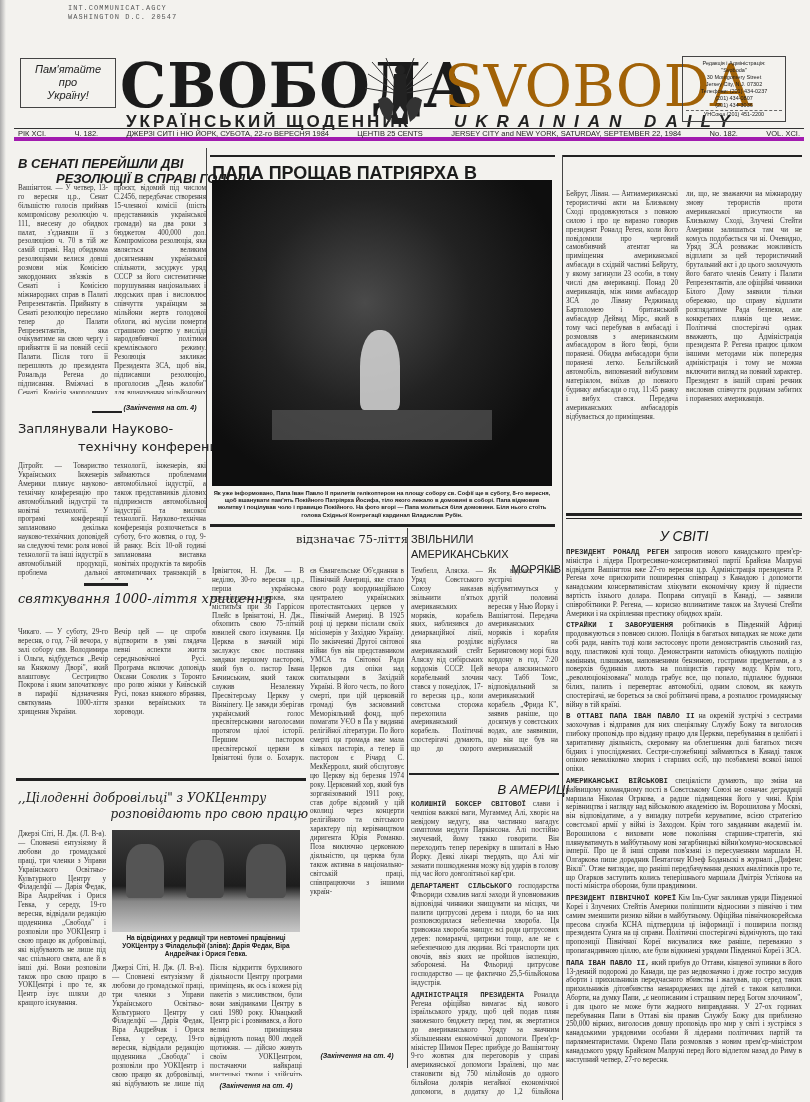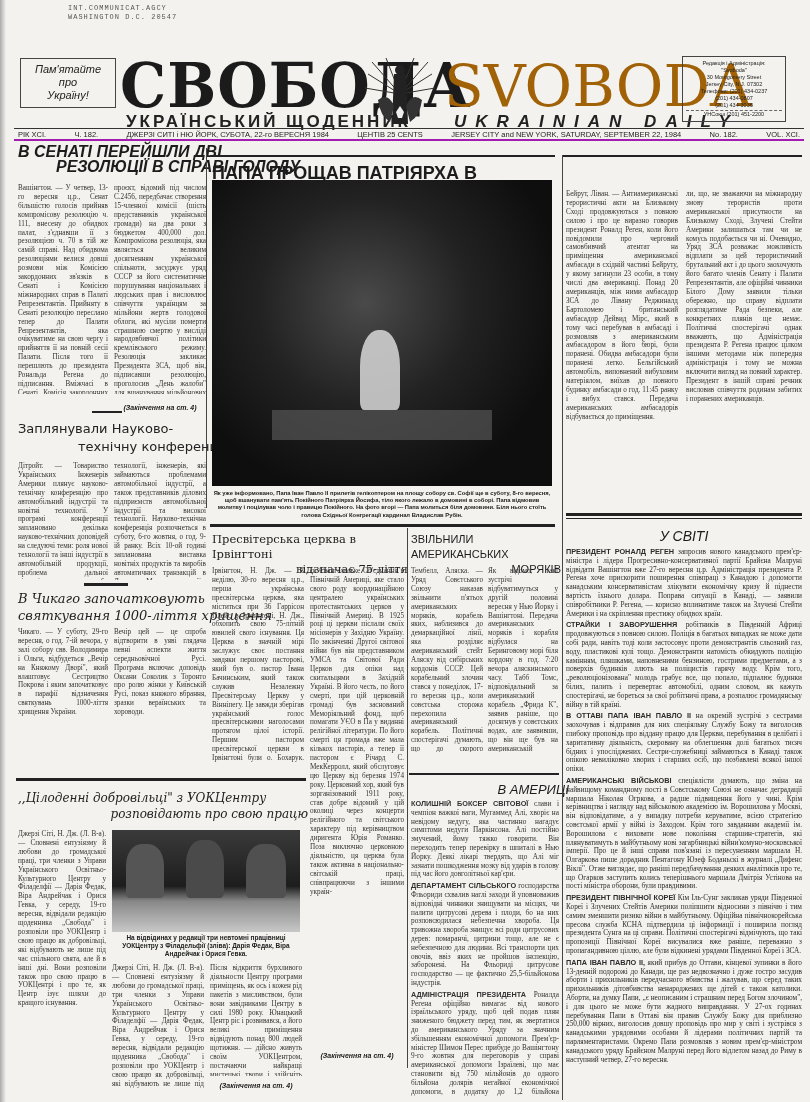--- a/index.html
+++ b/index.html
@@ -6,31 +6,31 @@
 body{width:810px;height:1102px;background:#f3f2ee;font-family:"Liberation Serif",serif;color:#222;position:relative;overflow:hidden}
 .abs{position:absolute}
 .stamp{left:68px;top:4px;font-family:"Liberation Mono",monospace;font-size:7px;color:#555;line-height:9px;letter-spacing:1px}
 .remember{left:20px;top:58px;width:96px;height:50px;border:1px solid #444;font-family:"Liberation Sans",sans-serif;font-style:italic;font-size:11px;text-align:center;line-height:13px;padding-top:4px}
 .title-cyr{left:120px;top:52px;font-family:"DejaVu Serif",serif;font-weight:bold;font-size:58px;letter-spacing:1px;color:#1b1b1b;transform:scaleY(1.05)}
 .sub-cyr{left:126px;top:112px;font-family:"Liberation Sans",sans-serif;font-weight:bold;font-size:17px;letter-spacing:3px}
 .title-lat{left:444px;top:52px;font-family:"DejaVu Serif",serif;font-weight:normal;font-size:58px;color:#a16207}
 .sub-lat{left:454px;top:112px;font-family:"Liberation Sans",sans-serif;font-weight:bold;font-style:italic;font-size:17px;letter-spacing:9px}
 .emblem{left:360px;top:54px;width:80px;height:74px}
 .addr{left:682px;top:56px;width:104px;height:66px;border:1px solid #444;font-family:"Liberation Sans",sans-serif;font-size:5.5px;line-height:7px;padding:3px;text-align:center}
-.dateline{left:14px;top:128px;width:790px;border-top:1px solid #333;border-bottom:2px solid #a21caf;height:13px;font-family:"Liberation Sans",sans-serif;font-size:7.5px;display:flex;justify-content:space-between;align-items:center;padding:0 4px}
+.dateline{left:14px;top:128px;width:790px;border-top:1px solid #333;border-bottom:4px solid #a21caf;height:13px;font-family:"Liberation Sans",sans-serif;font-size:7.5px;display:flex;justify-content:space-between;align-items:center;padding:0 4px}
 .hl{font-family:"Liberation Sans",sans-serif;font-weight:bold;color:#1c1c1c}
 .col{font-size:7.2px;line-height:8.9px;text-align:justify;color:#333}
 .cont{font-family:"Liberation Sans",sans-serif;font-style:italic;font-weight:bold;font-size:7px;text-align:center}
 .rule{background:#222}
 .photo{background:#151515}
 .caption{font-family:"Liberation Sans",sans-serif;font-weight:bold;font-size:6.5px;line-height:8px;text-align:center}
 .vline{width:1px;background:#444}
 .serif-hl{font-family:"DejaVu Serif",serif;font-weight:bold;color:#222}
 .svit p{font-size:7.3px;line-height:8.8px;text-align:justify;margin-bottom:3px}
-.svit b{font-family:Liberation Sans, sans-serif}
+.svit b{font-family:Liberation Mono, monospace}
 </style>
 </head>
 <body>
 
 <div class="abs stamp">
   <div>INT.COMMUNICAT.AGCY</div>
   <div>WASHINGTON D.C. 20547</div>
 </div>
 <div class="abs remember">
   <div>Пам'ятайте</div>
@@ -71,56 +71,54 @@
 <div class="abs dateline">
   <span>РІК XCI.</span>
   <span>Ч. 182.</span>
   <span>ДЖЕРЗІ СИТІ і НЮ ЙОРК, СУБОТА, 22-го ВЕРЕСНЯ 1984</span>
   <span>ЦЕНТІВ 25 CENTS</span>
   <span>JERSEY CITY and NEW YORK, SATURDAY, SEPTEMBER 22, 1984</span>
   <span>No. 182.</span>
   <span>VOL. XCI.</span>
 </div>
 
-<div class="abs hl" style="left:18px;top:144px;font-size:16px;font-style:italic;line-height:15px">
+<div class="abs hl" style="left:18px;top:156px;font-size:13px;font-style:italic;line-height:15px">
   <div>В СЕНАТІ ПЕРЕЙШЛИ ДВІ</div>
   <div style="padding-left:38px">РЕЗОЛЮЦІЇ В СПРАВІ ГОЛОДУ</div>
 </div>
 <div class="abs col" style="left:18px;top:184px;width:90px;height:210px;overflow:hidden">Вашінгтон. — У четвер, 13-го вересня ц.р., Сенат більшістю голосів прийняв компромісову резолюцію ч. 111, внесену до обидвох палат, з'єднавши її з резолюцією ч. 70 в тій же самій справі. Над обидвома резолюціями велися довші розмови між Комісією закордонних зв'язків в Сенаті і Комісією міжнародних справ в Палаті Репрезентантів. Прийняту в Сенаті резолюцію переслано тепер до Палати Репрезентантів, яка очікуватиме на свою чергу і прийняття її на повній сесії Палати. Після того її перешлють до президента Рональда Регена до підписання. Вміжчасі в Сенаті, Комісія закордонних зв'язків, очолювана сен. Чарлзом Персі, одноголосно апробувала законопроєкт про створення спеціяльної комісії для дослідження причин і наслідків голоду в Україні в 1932-33 роках. Цей законо-</div>
 <div class="abs col" style="left:114px;top:184px;width:92px;height:210px;overflow:hidden">проєкт, відомий під числом С.2456, передбачає створення 15-членної комісії (шість представників української громади) на два роки з бюджетом 400,000 дол. Компромісова резолюція, яка являється великим досягненням української спільноти, засуджує уряд СССР за його систематичне порушування національних і людських прав і висловлює співчуття українцям за мільйони жертв голодової облоги, які мусіли померти страшною смертю у висліді народовбивчої політики кремлівського режиму. Резолюція закликає Президента ЗСА, щоб він, підписавши резолюцію, проголосив „День жалоби" для вшанування мільйонових жертв Великого голоду. Варте уваги місце в резолюції є ствердження, що дальше поневолення українського народу становить загрозу для миру і тому народ Злучених Стейтів Америки поділяє турбо-</div>
 <div class="abs cont" style="left:114px;top:404px;width:92px">(Закінчення на ст. 4)</div>
 <div class="abs rule" style="left:92px;top:411px;width:30px;height:2px"></div>
 <div class="abs vline" style="left:206px;top:148px;height:360px"></div>
 
 <div class="abs" style="left:18px;top:420px;font-family:'DejaVu Sans',sans-serif;font-size:13px;line-height:18px;color:#222">
   <div>Заплянували Науково-</div>
   <div style="padding-left:60px">технічну конференцію</div>
 </div>
 <div class="abs col" style="left:18px;top:462px;width:90px;height:118px;overflow:hidden">Дітройт. — Товариство Українських Інженерів Америки плянує науково-технічну конференцію про автомобільний індустрії та новітні технології. У програмі конференції заплановано декілька науково-технічних доповідей на следуючі теми: роля нової технології та інші індустрії в автомобільній продукції, проблема дальної відповідальности за вироби автомобілів, вибір бетонечних автомобілів та охорона довкілля. Господарем конференції є Дітройтський відділ ТУІА. Конференція відбудеться в приміщеннях Віндзорського університету у Віндзорі, Онт., через річку від Дітройту. Комітет запросив високо кваліфікованих доповідачів а саме: представників індустрії, науковців і спеціялістів у ділянках високої</div>
 <div class="abs col" style="left:114px;top:462px;width:92px;height:118px;overflow:hidden">технології, інженерів, які займаються проблемами автомобільної індустрії, а також представників ділових підприємств автомобільної індустрії та високої технології. Науково-технічна конференція розпочнеться в суботу, 6-го жовтня, о год. 9-ій ранку. Всіх 10-ой годині запланована виставка новітніх продуктів та виробів автоматичних транзакцій в Дженерал Мотор корпорації у Віндзорі. Після трьох технічних доповідей по полудні о год. 1-ій та триватимуть до 5-ої години. Після доповідей і дискусії відбудеться товариська зустріч у приміщенні університетського клюбу. За додатковими інформаціями слід звертатись до: інж. О. Лист, тел.: (519) 966-2348 (після 6-ої), д-р О.Серафин, тел.: (313) 646-5882 (після 6-ої).</div>
 <div class="abs rule" style="left:84px;top:583px;width:44px;height:3px"></div>
 
 <div class="abs serif-hl" style="left:18px;top:590px;font-size:13px;font-style:italic;font-weight:normal;line-height:17px">
-  <div>В Чикаго започатковують</div>
   <div>святкування 1000-ліття хрищення</div>
 </div>
 <div class="abs col" style="left:18px;top:628px;width:90px;height:140px;overflow:hidden">Чикаго. — У суботу, 29-го вересня, о год. 7-ій вечора, у залі собору свв. Володимира і Ольги, відбудеться „Вечір на Княжому Дворі", який влаштовує Сестрицтво Покрова і яким започатковує в парафії відзначення святкувань 1000-ліття хрищення України.</div>
 <div class="abs col" style="left:114px;top:628px;width:92px;height:140px;overflow:hidden">Вечір цей — це спроба відтворити в уяві глядача певні аспекти життя середньовічної Русі. Програма включає доповідь Оксани Соколик з Торонто про ролю жінки у Київській Русі, показ княжого вбрання, зразки вераїнських та хороводи.</div>
 
 <div class="abs rule" style="left:210px;top:155px;width:345px;height:2px"></div>
 <div class="abs hl" style="left:212px;top:163px;width:340px;font-size:18px;">ПАПА ПРОЩАВ ПАТРІЯРХА В ОСТАННЮ ДОРОГУ</div>
 <div class="abs photo" style="left:212px;top:180px;width:340px;height:306px;background:radial-gradient(ellipse at 45% 40%,#4a4a4a 0%,#222 40%,#0e0e0e 75%)">
   <div style="position:absolute;left:148px;top:150px;width:40px;height:80px;background:#d8d8d8;border-radius:45% 45% 10% 10%;opacity:.85"></div>
   <div style="position:absolute;left:60px;top:230px;width:220px;height:30px;background:#555;opacity:.7"></div>
 </div>
 <div class="abs caption" style="left:212px;top:490px;width:340px;font-size:5.8px;line-height:7.2px">Як уже інформовано, Папа Іван Павло II прилетів гелікоптером на площу собору св. Софії ще в суботу, 8-го вересня, щоб вшанувати пам'ять Покійного Патріярха Йосифа, тіло якого лежало в домовині в соборі. Папа відмовив молитву і поцілував чоло і правицю Покійного. На фото вгорі — Папа молиться біля домовини. Біля нього стоїть голова Східньої Конгрегації кардинал Владислав Рубін.</div>
 <div class="abs rule" style="left:210px;top:524px;width:345px;height:3px"></div>
 
 <div class="abs serif-hl" style="left:212px;top:532px;width:196px;font-size:11.5px;font-weight:normal;line-height:15px">
-  <div>Пресвітерська церква в Ірвінгтоні</div>
   <div style="text-align:right">відзначає 75-ліття</div>
 </div>
 <div class="abs col" style="left:212px;top:567px;width:92px;height:195px;overflow:hidden">Ірвінгтон, Н. Дж. — В неділю, 30-го вересня ц.р., перша українська пресвітерська церква, яка міститься при 36 Гаррісон Плейс в Ірвінгтоні, Н. Дж., обхопить свою 75-літній ювилей свого існування. Ця Церква в значній мірі заслужує своє постання завдяки першому пасторові, який був о. пастор Івана Бачинським, який також служив Незалежну Пресвітерську Церкву у Вінніпегу. Це завжди зберігав український голос пресвітерськими наголосами протягом цілої історії. Першим пастором пресвітерської церкви в Ірвінгтоні були о. Бохарук. Від 1909 року, і по ньому ушехопив пастор Василь Кузів (помер 1958 року), який також був першим президентом УЄО в Па.</div>
 <div class="abs col" style="left:310px;top:567px;width:94px;height:480px;overflow:hidden">єв Євангельське Об'єднання в Північній Америці, яке стало свого роду координаційною централею українських протестантських церков у Північній Америці. В 1925 році ці церкви післали своїх місіонерів у Західню Україну. По закінченні Другої світової війни був він представником УМСА та Світової Ради Церков для опіки над скитальцями в Західній Україні. В його честь, по його смерті, при цій церковній громаді був заснований Меморіяльний фонд, щоб помагати УЄО в Па у виданні релігійної літератури. По його смерті ця громада вже мала кількох пасторів, а тепер її пастором є Річард С. МекКерролл, який обслуговує цю Церкву від березня 1974 року. Церковний хор, який був зорганізований 1911 року, став добре відомий у цій околиці через концерти релігійного та світського характеру під керівництвом диригента Юрія Романко. Поза виключно церковною діяльністю, ця церква була також активна в національно-світській праці, співпрацюючи з іншими україн-</div>
 <div class="abs cont" style="left:310px;top:1052px;width:94px">(Закінчення на ст. 4)</div>
 <div class="abs vline" style="left:407px;top:528px;height:540px"></div>
 
 <div class="abs hl" style="left:411px;top:532px;width:150px;font-size:11px;font-weight:normal;line-height:15px">
   <div>ЗВІЛЬНИЛИ АМЕРИКАНСЬКИХ</div>
   <div style="text-align:right">МОРЯКІВ</div>

